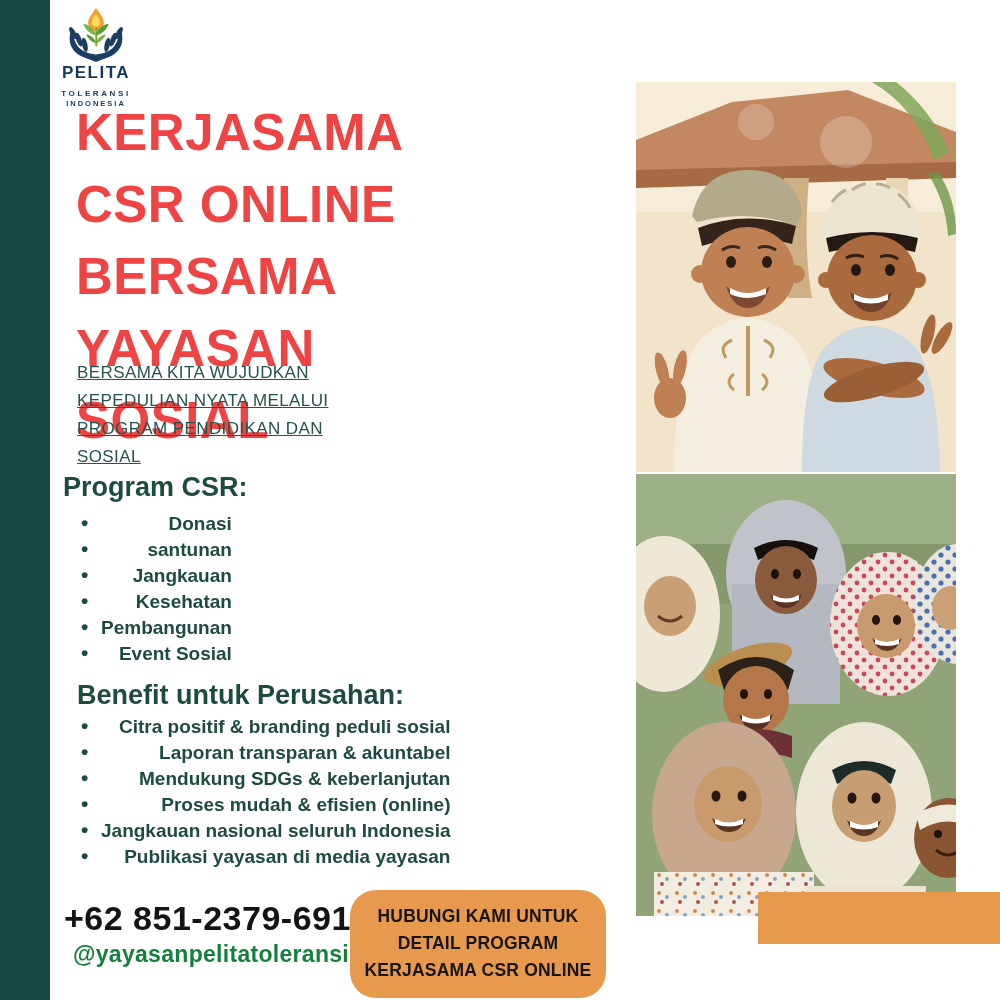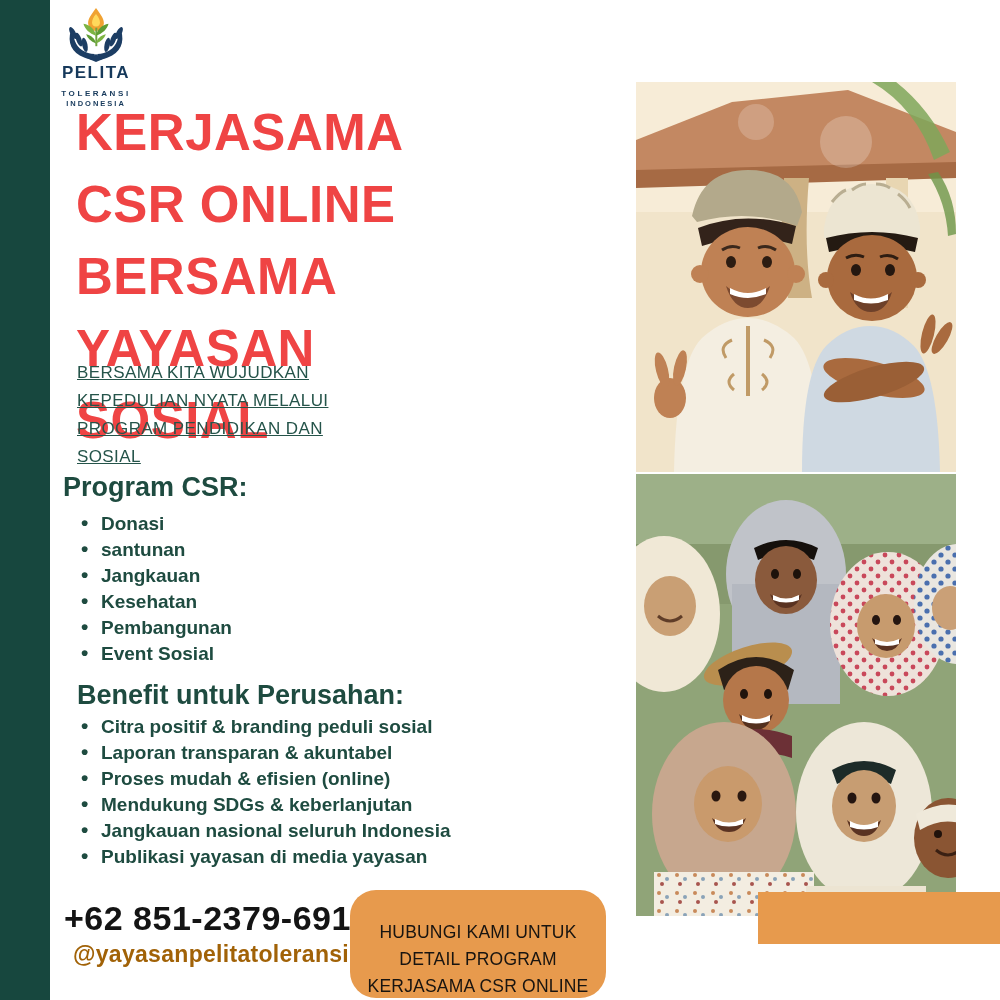--- a/index.html
+++ b/index.html
@@ -25,41 +25,41 @@
   .subtitle{
     position:absolute;left:77px;top:359px;width:480px;
     font-size:17px;line-height:28px;font-weight:normal;letter-spacing:0.4px;
     color:#25544A;white-space:pre-line;margin:0;text-decoration:underline;
   }
 
   
   .sec-heading{position:absolute;margin:0;color:#1E4B40;font-weight:bold;font-size:27px;}
   .program-heading{left:63px;top:472px;}
   .benefit-heading{left:77px;top:680px;}
-  ul.bullets{position:absolute;margin:0;padding:0;list-style:none;}
+  ul.bullets{position:absolute;margin:0;padding:0;list-style:none;text-align:right;}
   .program-list{left:78px;top:511px;}
   .benefit-list{left:78px;top:714px;}
   ul.bullets li{
     position:relative;padding-left:23px;color:#1E4B40;font-weight:bold;
     font-size:19px;line-height:26px;
   }
   .benefit-list li{line-height:26.4px;}
   ul.bullets li::before{content:"\2022";position:absolute;left:3px;top:-1px;font-size:21px;}
 
   
   .phone{position:absolute;left:64px;top:899px;margin:0;color:#141414;font-weight:bold;font-size:34px;letter-spacing:0.5px;}
-  .handle{position:absolute;left:73px;top:941px;margin:0;color:#a16207;font-weight:bold;font-size:23px;letter-spacing:0.3px;}
+  .handle{position:absolute;left:73px;top:941px;margin:0;color:#15803d;font-weight:bold;font-size:23px;letter-spacing:0.3px;}
   .cta-box{
     position:absolute;left:350px;top:890px;width:256px;height:108px;
     background:#E79A4D;border-radius:26px;box-sizing:border-box;
     padding-top:13px;text-align:center;
   }
   .cta-text{
-    color:#181410;font-weight:normal;font-size:17.5px;line-height:27px;
-    white-space:pre-line;margin:16px;letter-spacing:0.2px;
+    color:#181410;font-weight:bold;font-size:17.5px;line-height:27px;
+    white-space:pre-line;margin:0;letter-spacing:0.2px;
   }
 
   
   .photo{position:absolute;left:636px;width:320px;overflow:hidden;}
   .photo-top{top:82px;height:390px;}
   .photo-bottom{top:474px;height:442px;}
   .photo svg{display:block;}
   .orange-bar{position:absolute;left:758px;top:892px;width:242px;height:52px;background:#E79A4D;z-index:5;}
 </style>
 </head>
@@ -117,22 +117,22 @@
     <li>Jangkauan</li>
     <li>Kesehatan</li>
     <li>Pembangunan</li>
     <li>Event Sosial</li>
   </ul>
 
   <h2 class="sec-heading benefit-heading">Benefit untuk Perusahan:</h2>
   <ul class="bullets benefit-list">
     <li>Citra positif &amp; branding peduli sosial</li>
     <li>Laporan transparan &amp; akuntabel</li>
+    <li>Mendukung SDGs &amp; keberlanjutan</li>
     <li>Proses mudah &amp; efisien (online)</li>
-    <li>Mendukung SDGs &amp; keberlanjutan</li>
     <li>Jangkauan nasional seluruh Indonesia</li>
     <li>Publikasi yayasan di media yayasan</li>
   </ul>
 
   <p class="phone">+62 851-2379-6917</p>
   <p class="handle">@yayasanpelitatoleransi</p>
   <div class="cta-box">
     <p class="cta-text">HUBUNGI KAMI UNTUK
 DETAIL PROGRAM
 KERJASAMA CSR ONLINE</p>

